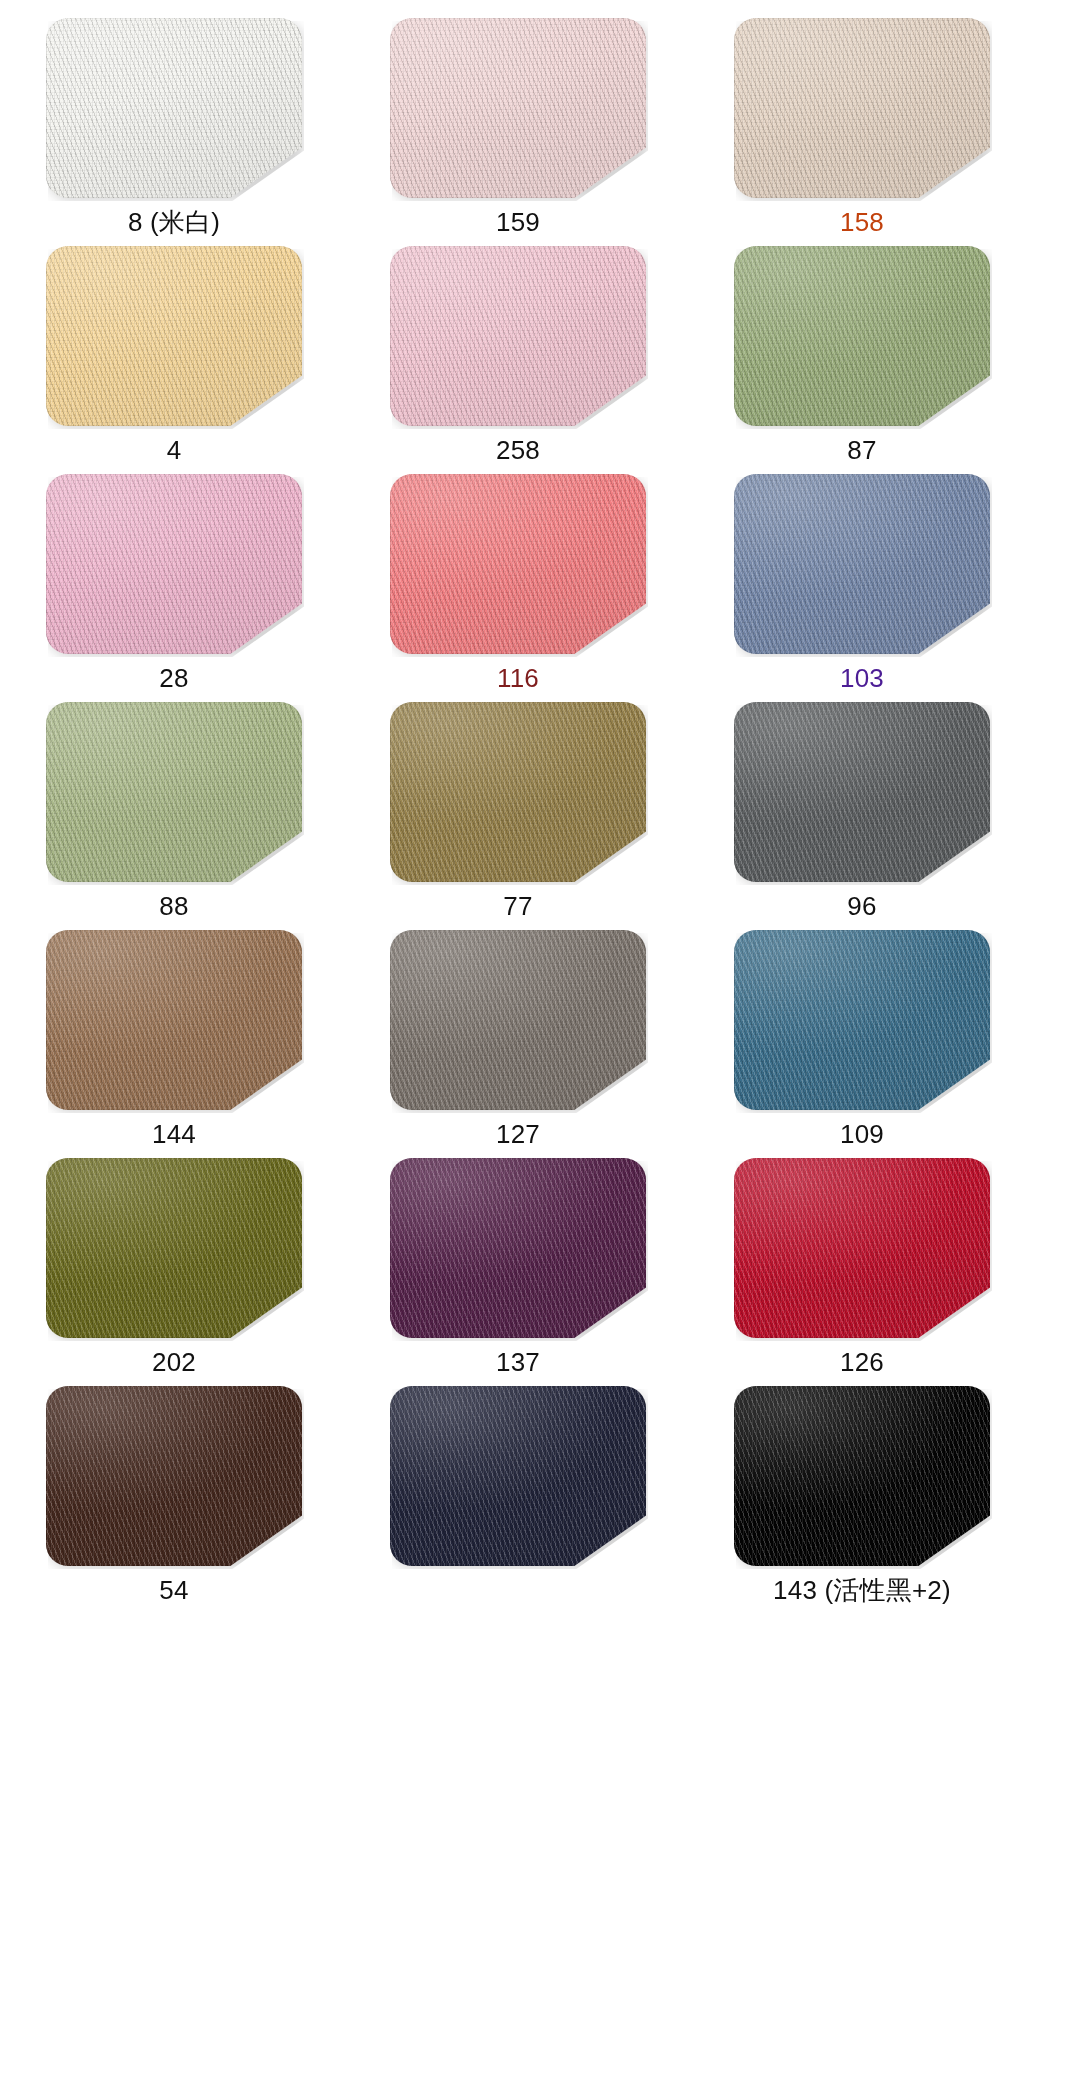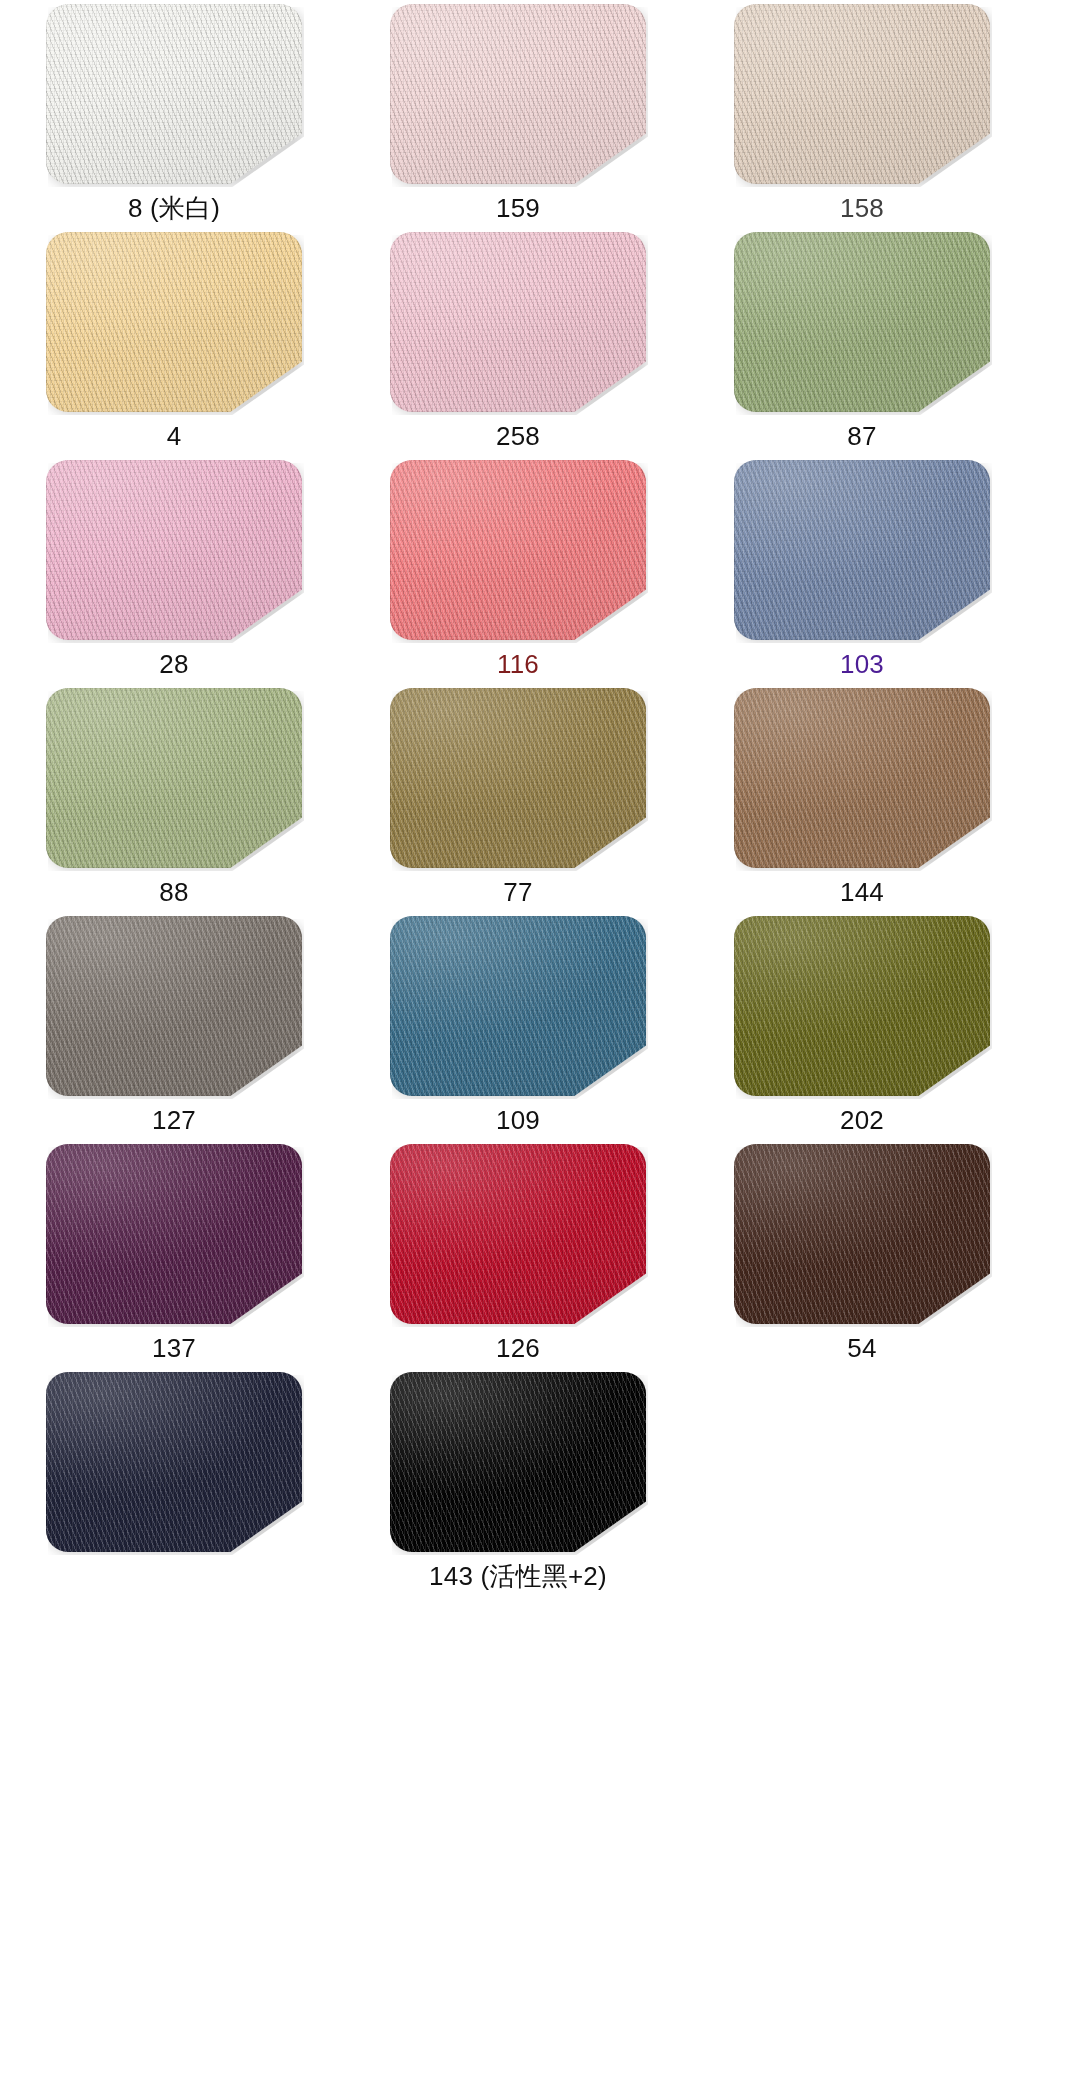--- a/index.html
+++ b/index.html
@@ -14,21 +14,21 @@
     font-family: "Liberation Sans", "DejaVu Sans", sans-serif;
     -webkit-font-smoothing: antialiased;
     overflow: hidden;
   }
 
   #swatch-grid {
     position: relative;
     width: 1080px;
     height: 2097px;
     box-sizing: border-box;
-    padding: 4px 42px 0 46px;
+    padding: 18px 42px 0 46px;
     display: grid;
     grid-template-columns: repeat(3, 256px);
     grid-template-rows: repeat(7, 228px);
     column-gap: 88px;
     row-gap: 0px;
     justify-content: start;
     align-content: start;
   }
 
   .swatch-cell {
@@ -169,21 +169,21 @@
     </div>
     <div class="swatch-cell">
       <div class="chip-wrap">
         <div class="chip-shadow"></div>
         <div class="chip" style="background-color: rgb(228, 211, 195);">
           <div class="tex"></div>
           <div class="shade"></div>
           <div class="edge"></div>
         </div>
       </div>
-      <div class="chip-label" style="color: #404040;">158</div>
+      <div class="chip-label" style="color: #c2410c;">158</div>
     </div>
     <div class="swatch-cell">
       <div class="chip-wrap">
         <div class="chip-shadow"></div>
         <div class="chip" style="background-color: rgb(246, 215, 154);">
           <div class="tex"></div>
           <div class="shade"></div>
           <div class="edge"></div>
         </div>
       </div>
@@ -262,20 +262,31 @@
           <div class="tex"></div>
           <div class="shade"></div>
           <div class="edge"></div>
         </div>
       </div>
       <div class="chip-label" style="color: rgb(17, 17, 17);">77</div>
     </div>
     <div class="swatch-cell">
       <div class="chip-wrap">
         <div class="chip-shadow"></div>
+        <div class="chip" style="background-color: rgb(93, 96, 98);">
+          <div class="tex"></div>
+          <div class="shade"></div>
+          <div class="edge"></div>
+        </div>
+      </div>
+      <div class="chip-label" style="color: rgb(17, 17, 17);">96</div>
+    </div>
+    <div class="swatch-cell">
+      <div class="chip-wrap">
+        <div class="chip-shadow"></div>
         <div class="chip" style="background-color: rgb(154, 116, 85);">
           <div class="tex"></div>
           <div class="shade"></div>
           <div class="edge"></div>
         </div>
       </div>
       <div class="chip-label" style="color: rgb(17, 17, 17);">144</div>
     </div>
     <div class="swatch-cell">
       <div class="chip-wrap">

